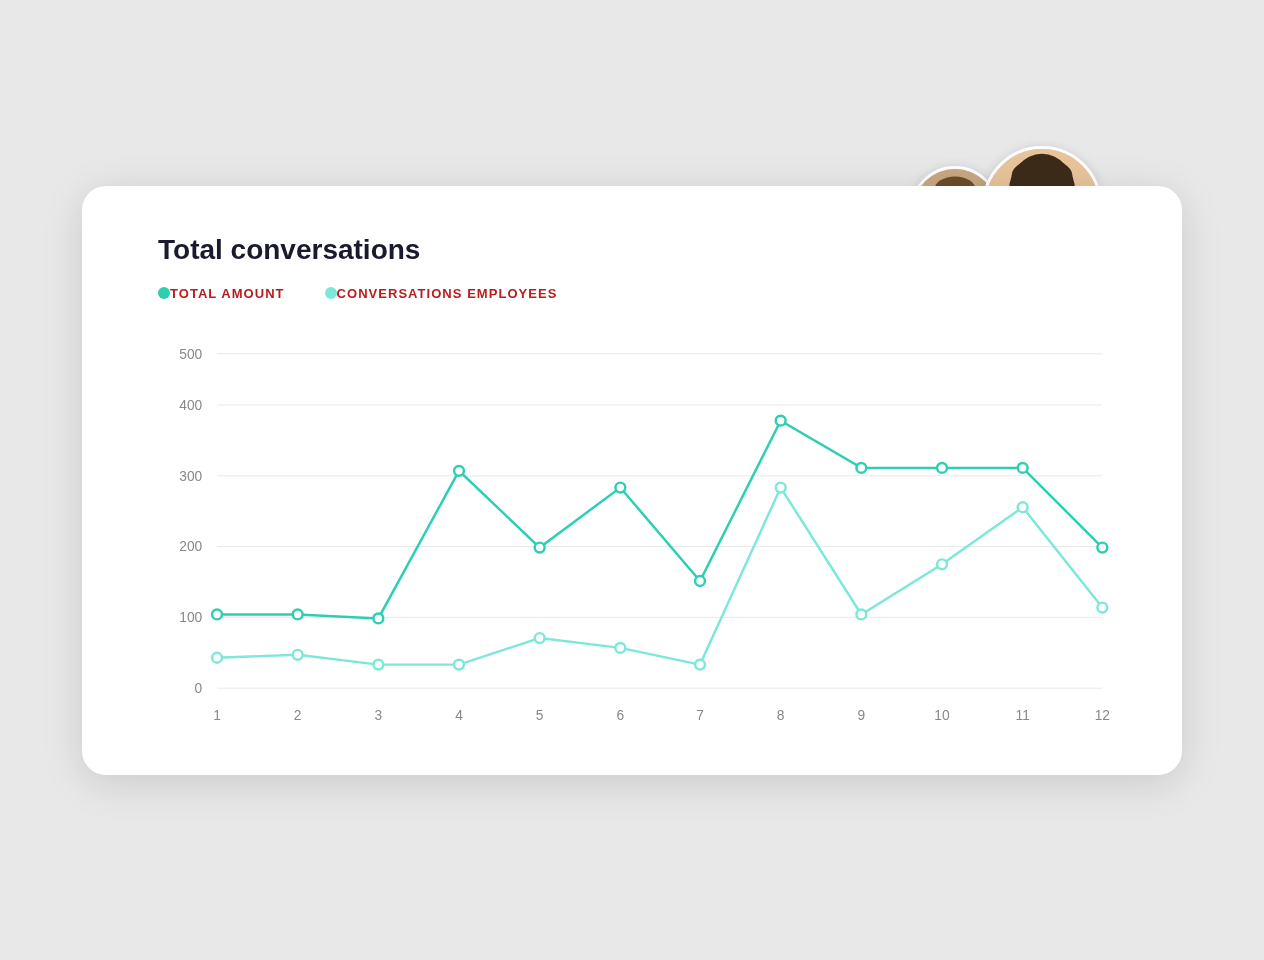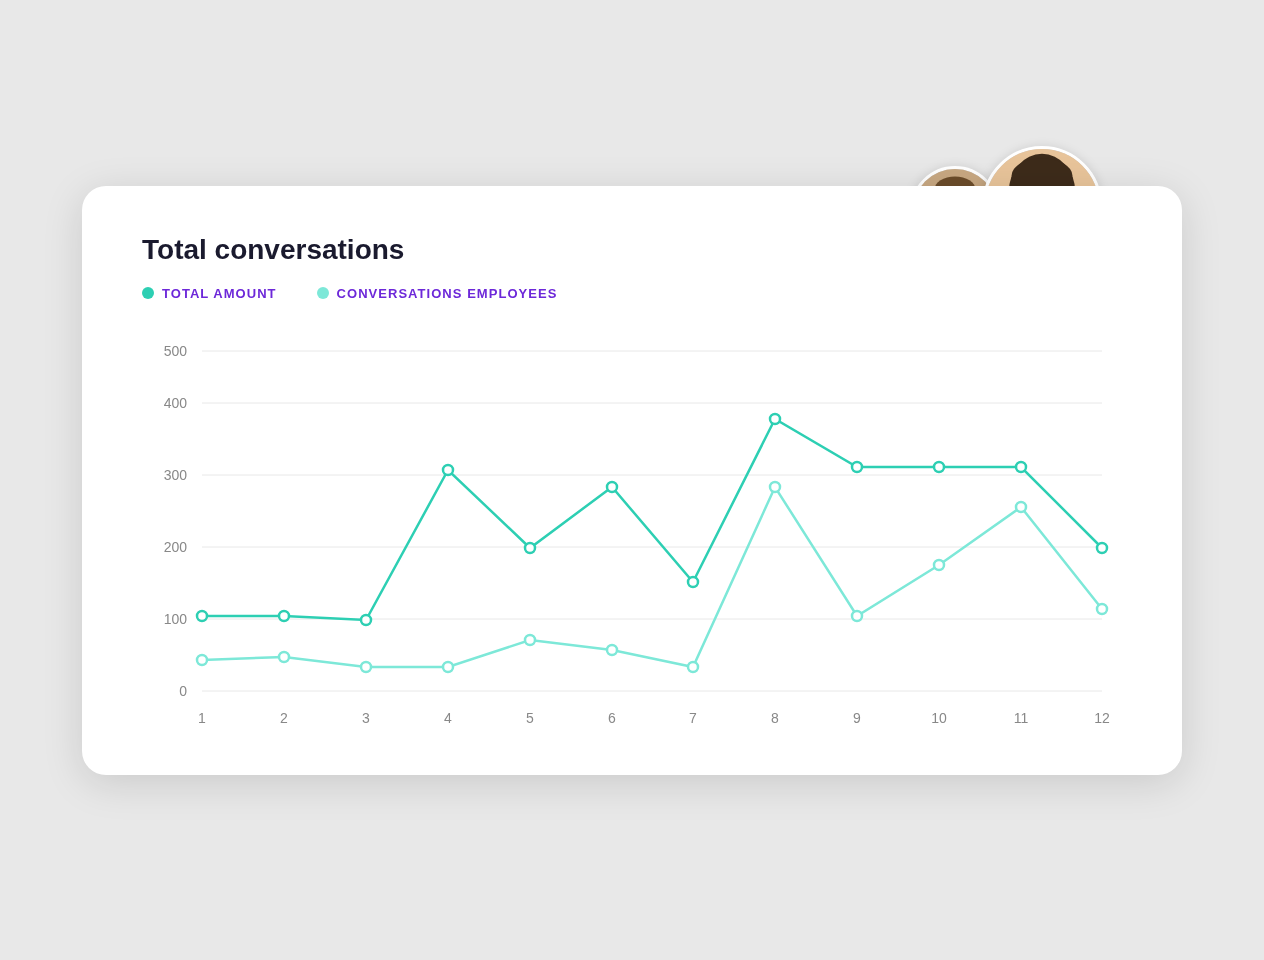--- a/index.html
+++ b/index.html
@@ -13,21 +13,21 @@
     }
     .card-wrapper {
       position: relative;
       width: 1100px;
       margin: 60px auto;
     }
     .card {
       background: #fff;
       border-radius: 24px;
       box-shadow: 0 8px 40px rgba(0,0,0,0.13);
-      padding: 48px 60px 60px 60px;
+      padding: 48px 60px 60px 76px;
       position: relative;
       overflow: visible;
     }
     .avatars {
       position: absolute;
       top: -40px;
       right: 80px;
       display: flex;
       align-items: flex-end;
       gap: 0;
@@ -59,25 +59,24 @@
     }
     .legend {
       display: flex;
       align-items: center;
       gap: 40px;
       margin-bottom: 30px;
     }
     .legend-item {
       display: flex;
       align-items: center;
-      gap: 8px;
       font-size: 13px;
       font-weight: 700;
       letter-spacing: 0.08em;
-      color: #6d28d9;
+      color: #b91c1c;
     }
     .legend-dot {
       width: 12px;
       height: 12px;
       border-radius: 50%;
       background: #2dcfb3;
     }
     .legend-dot.light {
       background: #7de8d8;
     }

